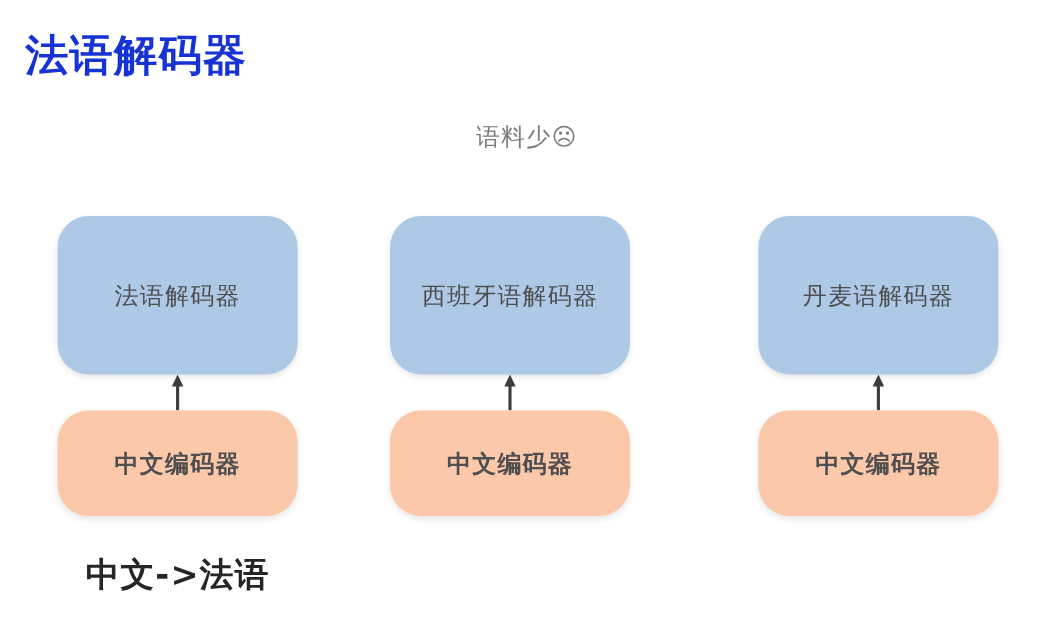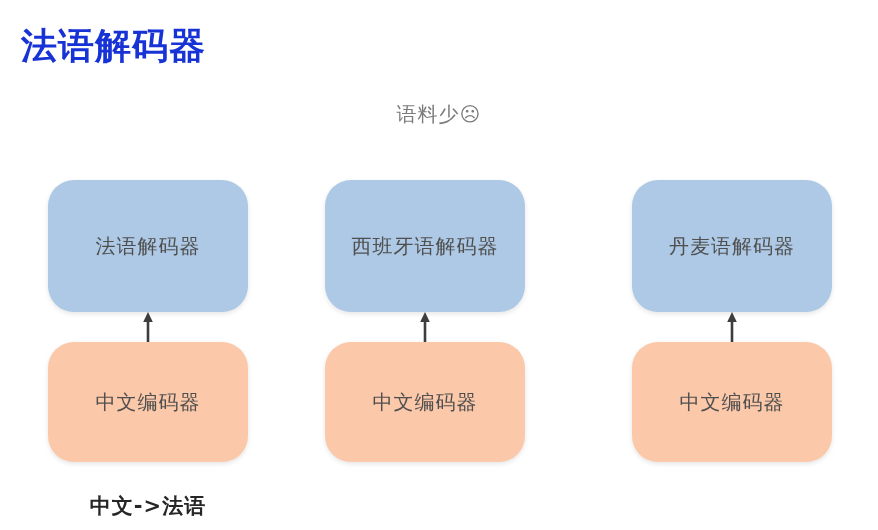--- a/index.html
+++ b/index.html
@@ -57,33 +57,34 @@
     color: #4f4f4f;
     letter-spacing: 1px;
     box-shadow: 0 2px 5px rgba(0,0,0,0.10);
     box-sizing: border-box;
   }
   .decoder-box {
     height: 132px;
     background: #aec9e5;
   }
   .encoder-box {
-    height: 120px;
+    height: 88px;
     background: #fbc8a9;
+    font-weight: bold;
   }
   .arrow {
     height: 30px;
     width: 16px;
     display: flex;
     align-items: stretch;
     justify-content: center;
   }
   .pair-label {
     margin-top: 30px;
-    font-size: 21px;
+    font-size: 28px;
     font-weight: 600;
     color: #262626;
     letter-spacing: 1px;
     white-space: nowrap;
   }
 </style>
 </head>
 <body>
 
 <div class="stage">

